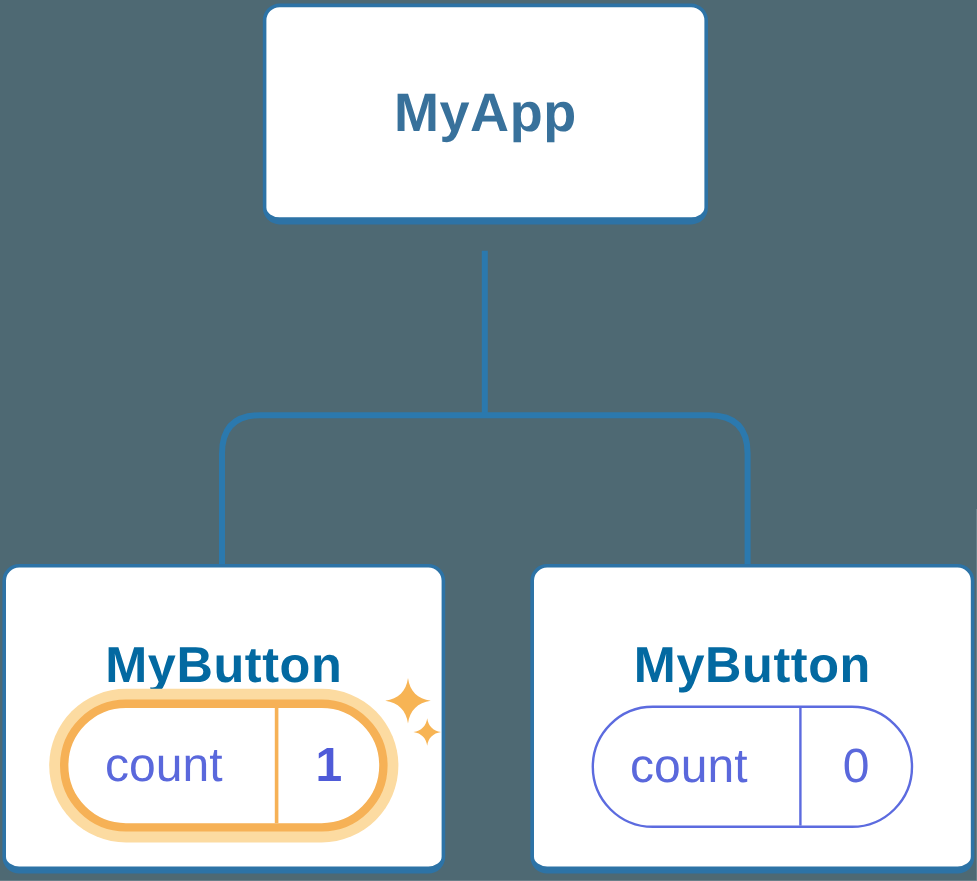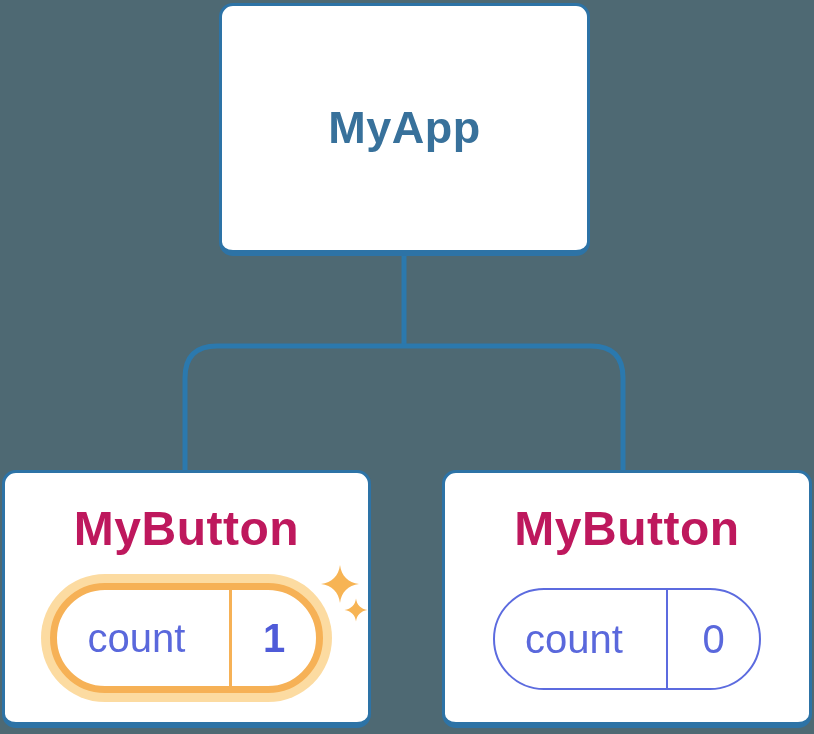--- a/index.html
+++ b/index.html
@@ -24,40 +24,40 @@
   .card {
     position: absolute;
     background: #ffffff;
     border: 3px solid #2d73a6;
     border-bottom-width: 6px;
     border-radius: 14px;
     box-sizing: border-box;
   }
   .card-root {
     left: 219px; top: 3px;
-    width: 371px; height: 253px;
+    width: 371px; height: 184px;
     display: flex; align-items: center; justify-content: center;
   }
   .card-child-1 { left: 2px;   top: 470px; width: 369px; height: 258px; }
   .card-child-2 { left: 442px; top: 470px; width: 370px; height: 258px; }
 
   .root-label {
     font-size: 45px;
     font-weight: 700;
     color: #38719b;
     letter-spacing: 0.5px;
   }
   .child-label {
     position: absolute;
-    left: 0; right: 0; top: 32px;
+    left: 0; right: 0; top: 60px;
     text-align: center;
-    font-size: 48px;
+    font-size: 42px;
     line-height: 1;
     font-weight: 700;
-    color: #be185d;
+    color: #0369a1;
     letter-spacing: 0.5px;
   }
   .pill {
     position: absolute;
     background: #ffffff;
     box-sizing: border-box;
     display: flex;
     align-items: stretch;
     gap: 13px;
   }

